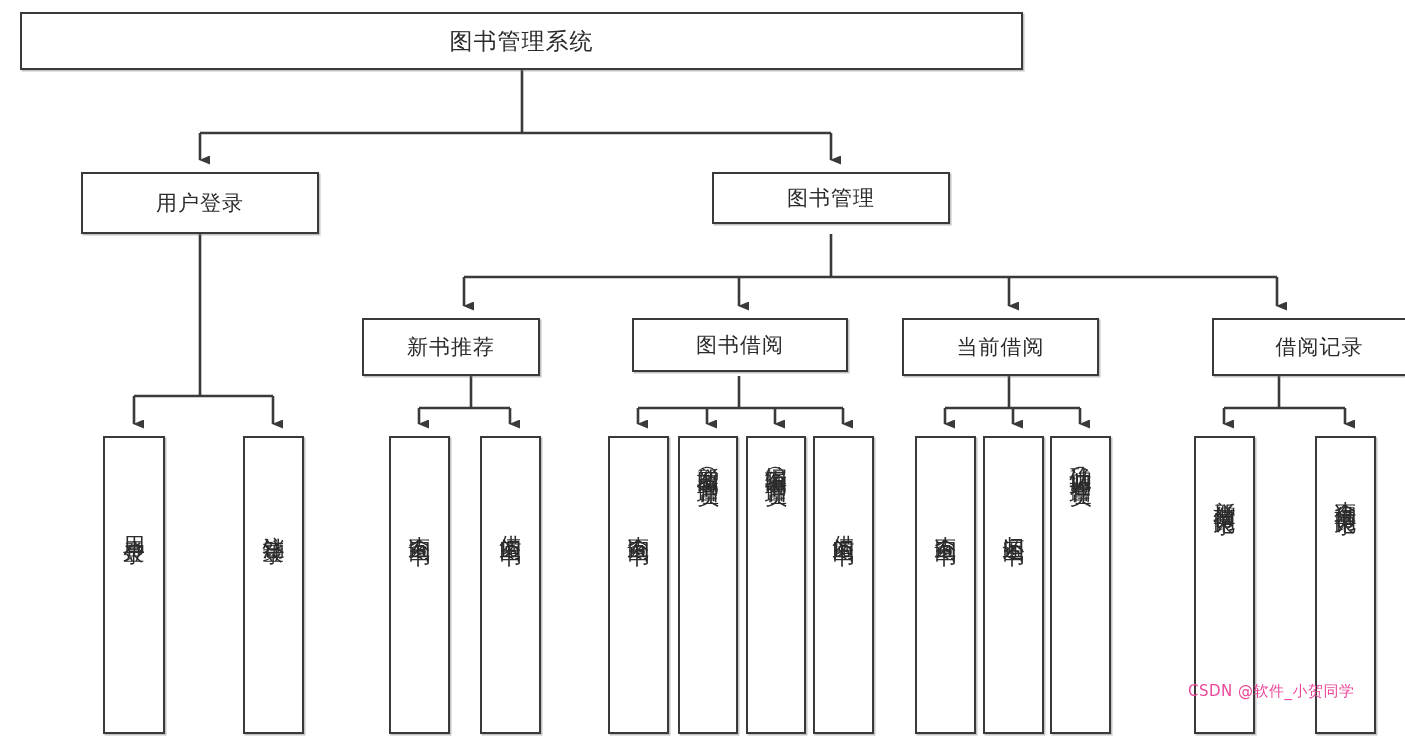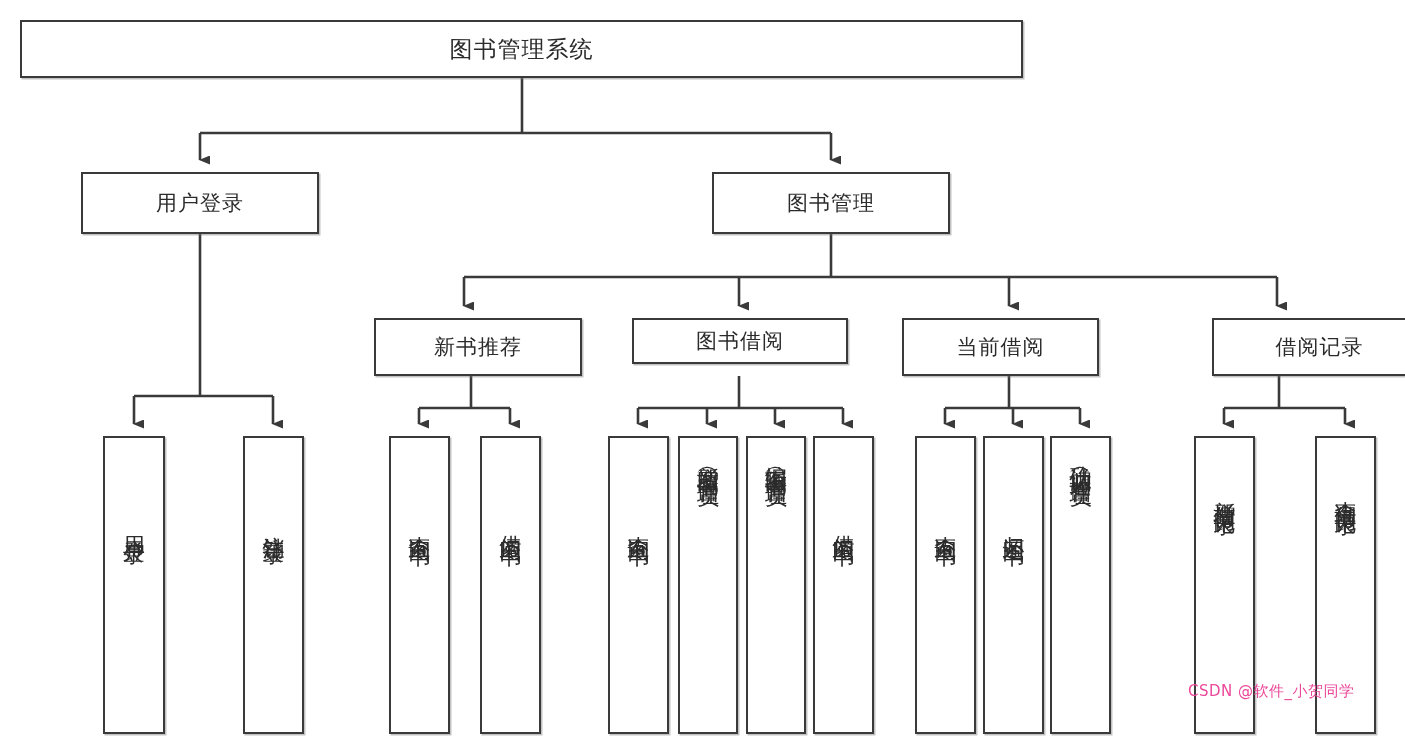--- a/index.html
+++ b/index.html
@@ -113,35 +113,35 @@
       <path d="M1013,408 L1013,424" marker-end="url(#arrow)"></path>
       <path d="M1080,408 L1080,424" marker-end="url(#arrow)"></path>
 
       <path d="M1279,376 L1279,408"></path>
       <path d="M1224,408 L1345,408"></path>
       <path d="M1224,408 L1224,424" marker-end="url(#arrow)"></path>
       <path d="M1345,408 L1345,424" marker-end="url(#arrow)"></path>
     </g>
   </svg>
 
-  <div class="node root" style="left:20px; top:12px; width:1003px; height:58px;margin-top:8px;">
+  <div class="node root" style="left:20px; top:12px; width:1003px; height:58px;">
     <span class="label">图书管理系统</span>
   </div>
 
   <div class="node" style="left:81px; top:172px; width:238px; height:62px;">
     <span class="label">用户登录</span>
   </div>
-  <div class="node" style="left:712px; top:172px; width:238px; height:62px;font-family:Liberation Serif, serif;">
+  <div class="node" style="left:712px; top:172px; width:238px; height:52px;font-family:Liberation Serif, serif;">
     <span class="label">图书管理</span>
   </div>
 
-  <div class="node" style="left:374px; top:318px; width:208px; height:58px;">
+  <div class="node" style="left:362px; top:318px; width:178px; height:58px;">
     <span class="label">新书推荐</span>
   </div>
-  <div class="node" style="left:632px; top:318px; width:216px; height:46px;">
+  <div class="node" style="left:632px; top:318px; width:216px; height:54px;">
     <span class="label">图书借阅</span>
   </div>
   <div class="node" style="left:902px; top:318px; width:197px; height:58px;">
     <span class="label">当前借阅</span>
   </div>
   <div class="node" style="left:1212px; top:318px; width:215px; height:58px;">
     <span class="label">借阅记录</span>
   </div>
 
   <div class="node vertical" style="left:103px; top:436px; width:62px; height:298px;">

